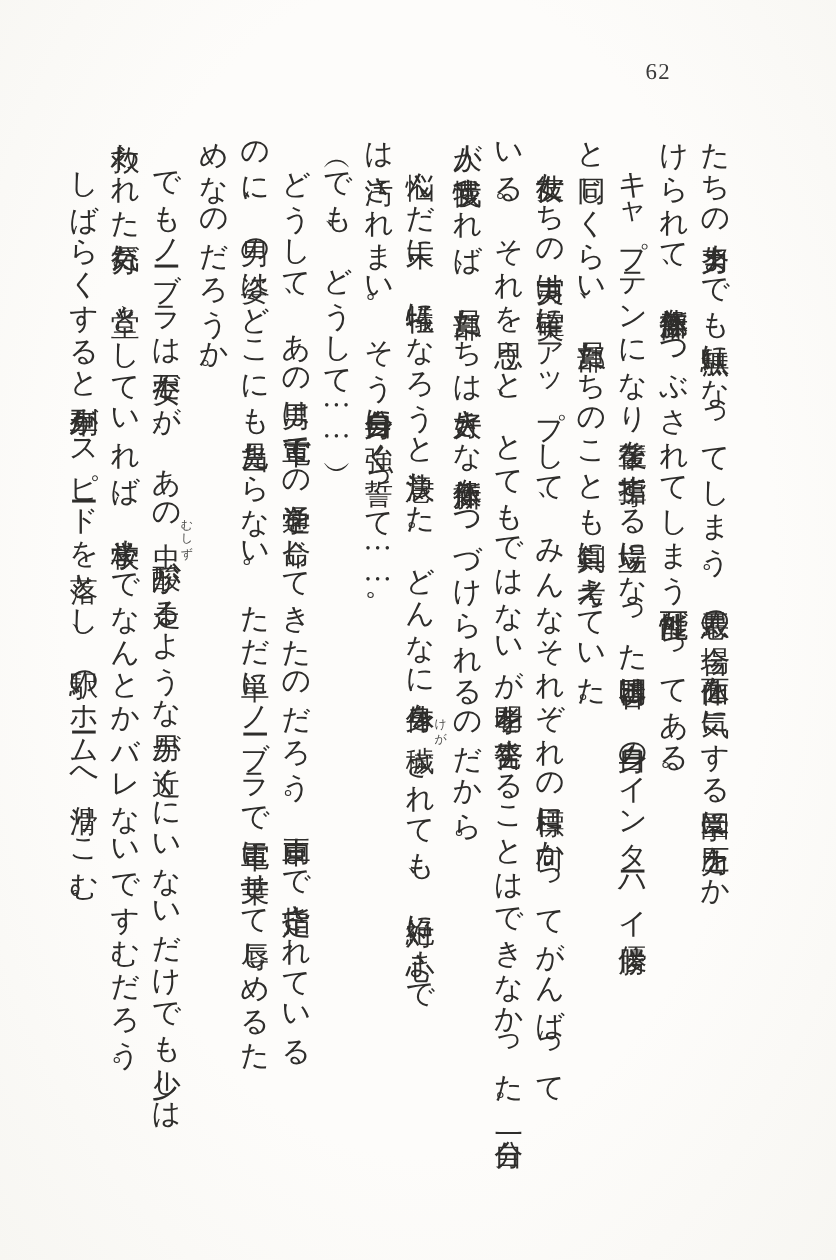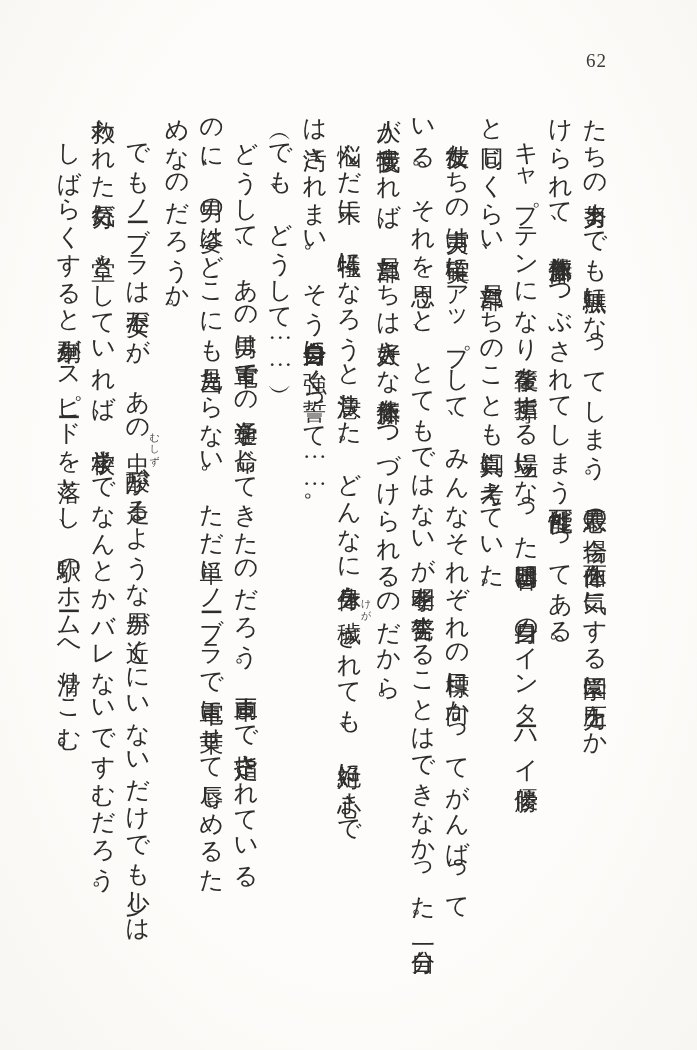--- a/index.html
+++ b/index.html
@@ -15,21 +15,21 @@
     overflow: hidden;
   }
   .page {
     position: absolute;
     inset: 0;
     background: radial-gradient(ellipse at 50% 45%, #fdfcfa 60%, #f7f6f2 100%);
   }
   .page-number {
     position: absolute;
     top: 50px;
-    left: 586px;
+    left: 538px;
     font-size: 19px;
     color: #3a3a3a;
     letter-spacing: 1px;
   }
   .text-block {
     position: absolute;
     top: 102px;
     right: 85px;
     width: 552px;
     height: 935px;

